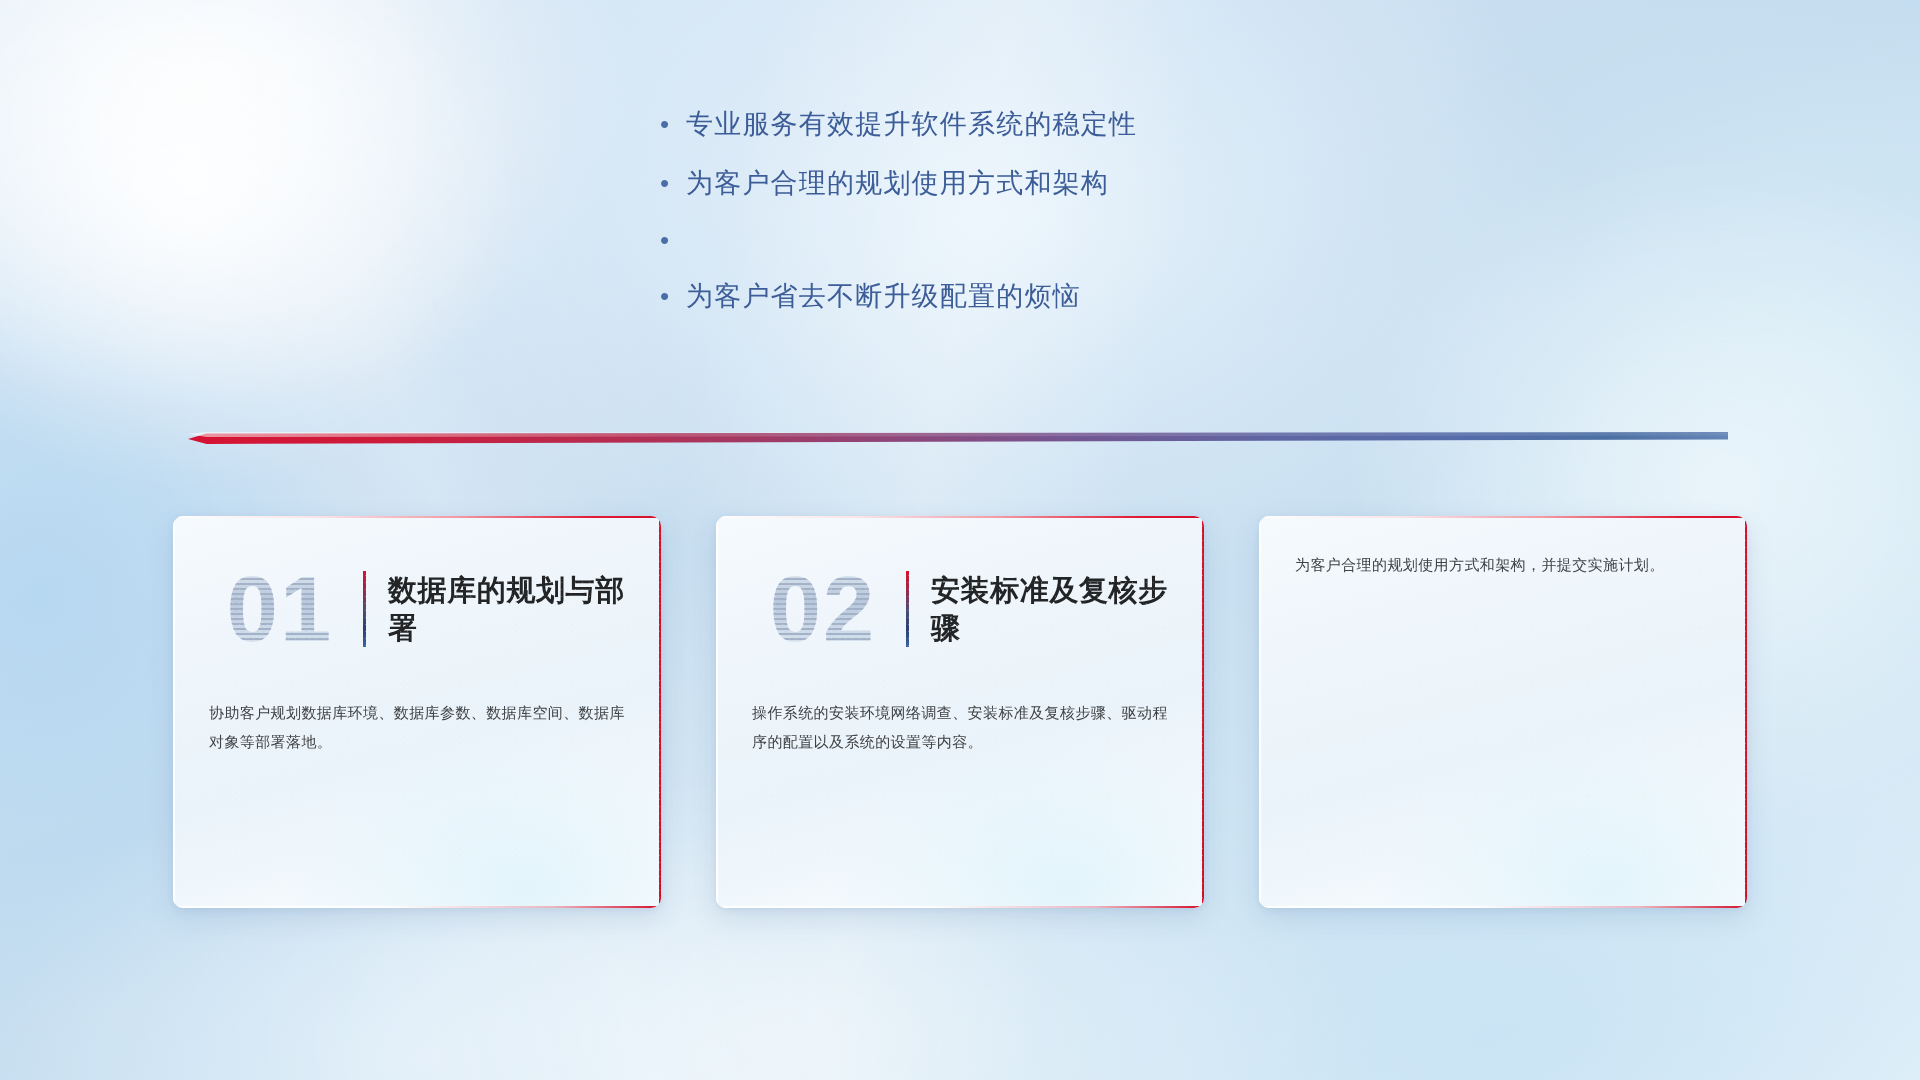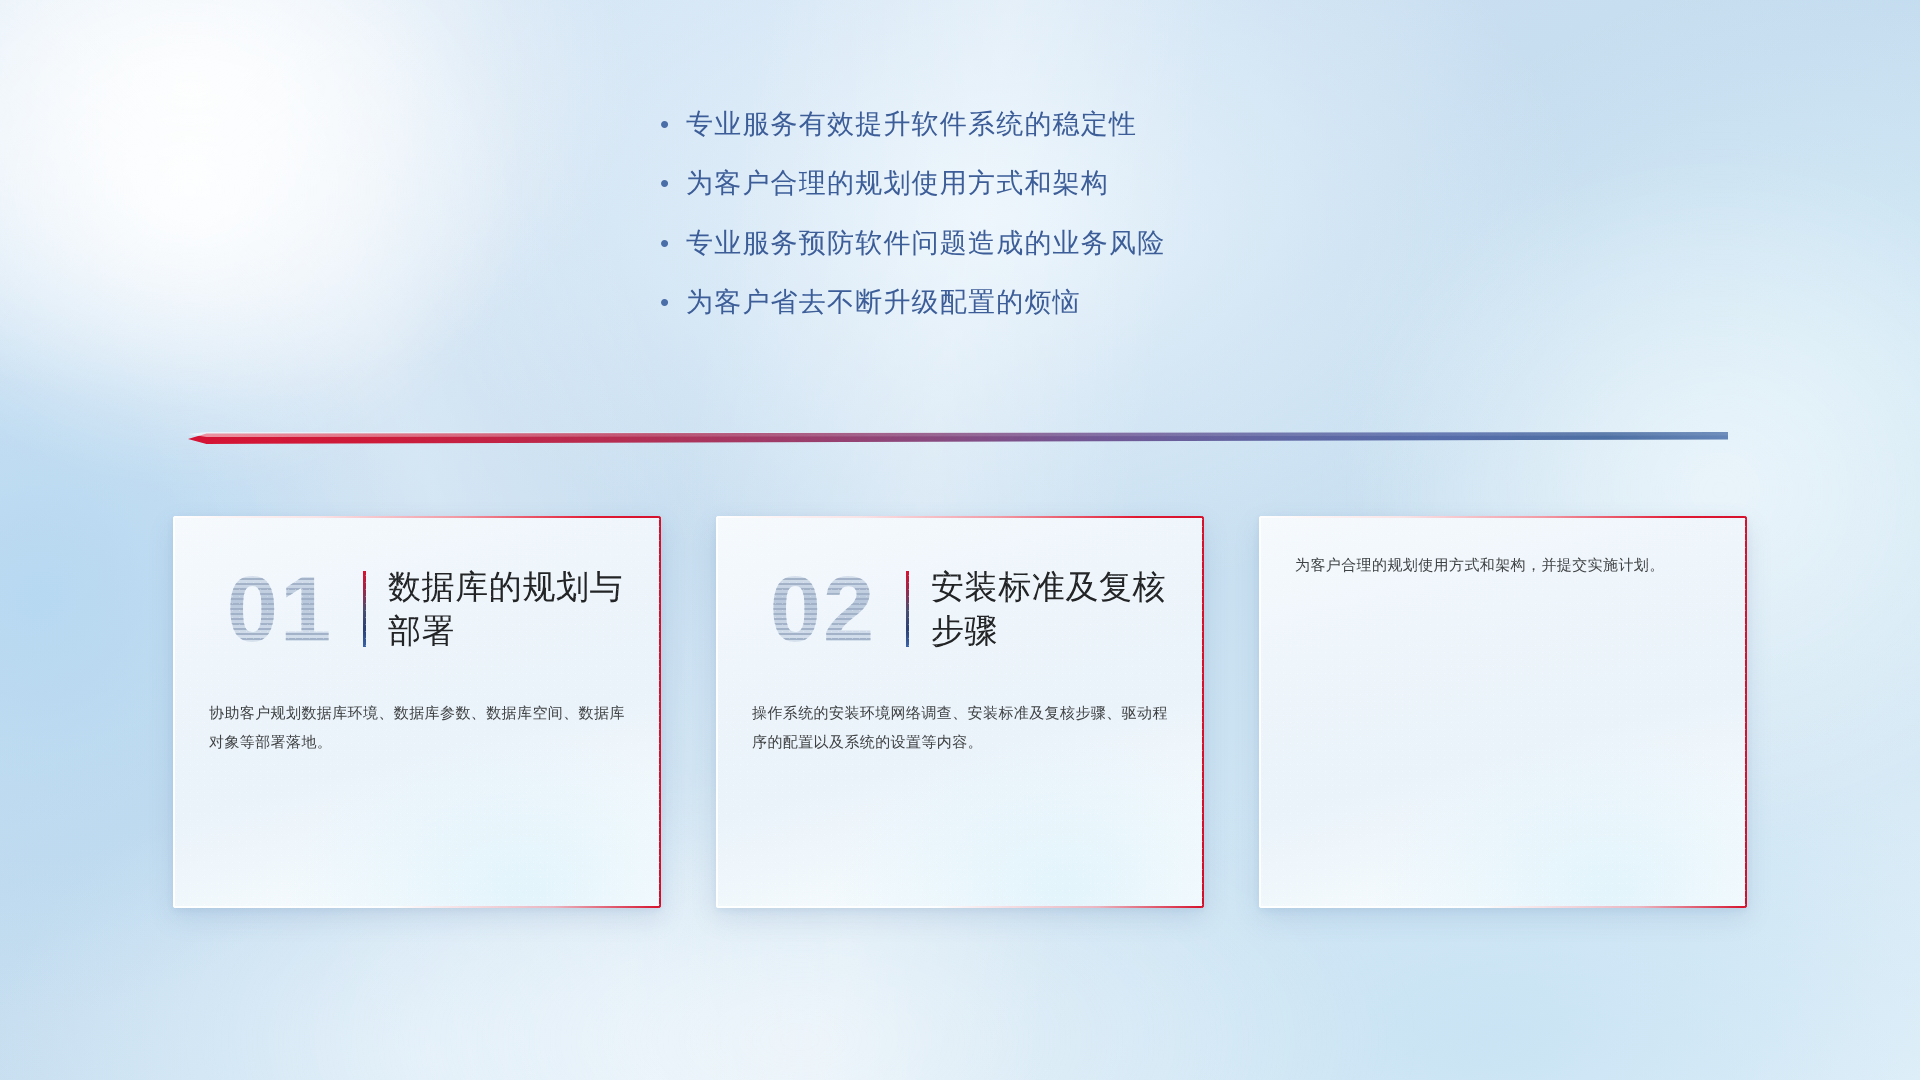--- a/index.html
+++ b/index.html
@@ -118,21 +118,21 @@
     left:0; top:516px;
     width:1920px;
     display:flex;
     justify-content:center;
     gap:55px;
   }
   .card{
     position:relative;
     width:488px;
     height:392px;
-    border-radius:3px;
+    border-radius:10px;
     background:
       radial-gradient(ellipse 340px 220px at 72% 96%, rgba(210,238,250,0.55) 0%, rgba(210,238,250,0) 70%),
       linear-gradient(165deg, #f6fafd 0%, #eef5fb 30%, #eaf3fa 58%, #f4fafd 82%, #fbfdfe 100%);
     box-shadow:0 10px 26px rgba(80,120,165,0.16), 0 2px 6px rgba(80,120,165,0.10);
     overflow:hidden;
   }
   
   .card .edge-top{
     position:absolute; left:0; top:0; right:0; height:2px;
     background:linear-gradient(90deg,
@@ -195,24 +195,24 @@
   .card-sep{
     flex:0 0 3px;
     width:3px;
     height:76px;
     margin:0 22px 0 6px;
     background:linear-gradient(180deg, #d81230 0%, #a32346 22%, #4a4f72 52%, #2b3f73 76%, #3a63a8 100%);
   }
 
   .card-title{
     flex:1 1 auto;
-    font-size:33px;
+    font-size:29px;
     line-height:1.32;
     color:#222426;
-    font-weight:400;
+    font-weight:700;
     letter-spacing:0.6px;
   }
 
   .card-body{
     padding:34px 36px 0 36px;
     font-size:15px;
     line-height:1.95;
     color:#3f4244;
     letter-spacing:0.4px;
   }
@@ -243,21 +243,20 @@
       <span class="bullet-text">专业服务有效提升软件系统的稳定性</span>
     </div>
 
     <div class="bullet-row">
       <span class="bullet-dot">•</span>
       <span class="bullet-text">为客户合理的规划使用方式和架构</span>
     </div>
 
     <div class="bullet-row">
       <span class="bullet-dot">•</span>
-      <span class="bullet-text">专业服务预防软件问题造成的业务风险</span>
     </div>
 
     <div class="bullet-row">
       <span class="bullet-dot">•</span>
       <span class="bullet-text">为客户省去不断升级配置的烦恼</span>
     </div>
 
   </div>
 
   <div id="divider">

